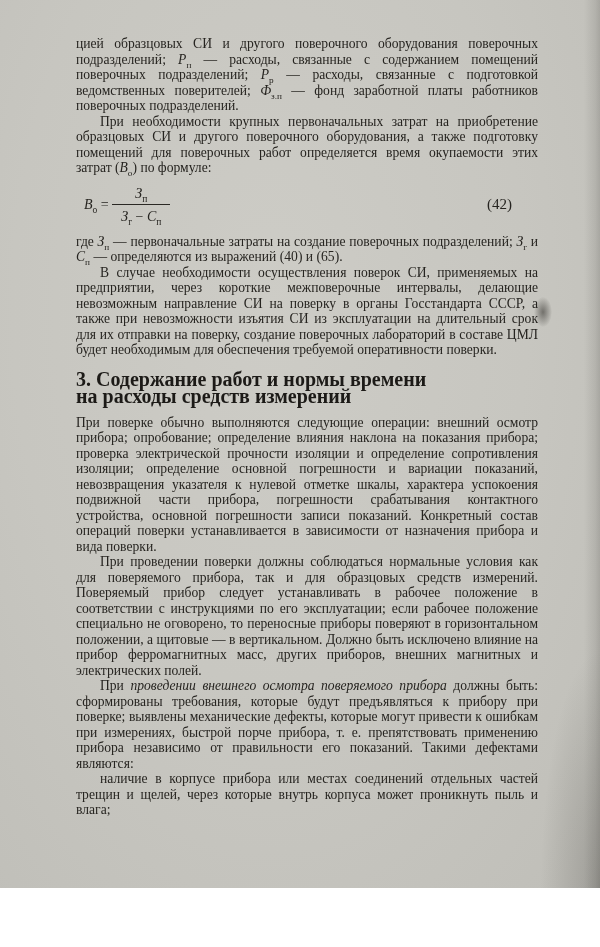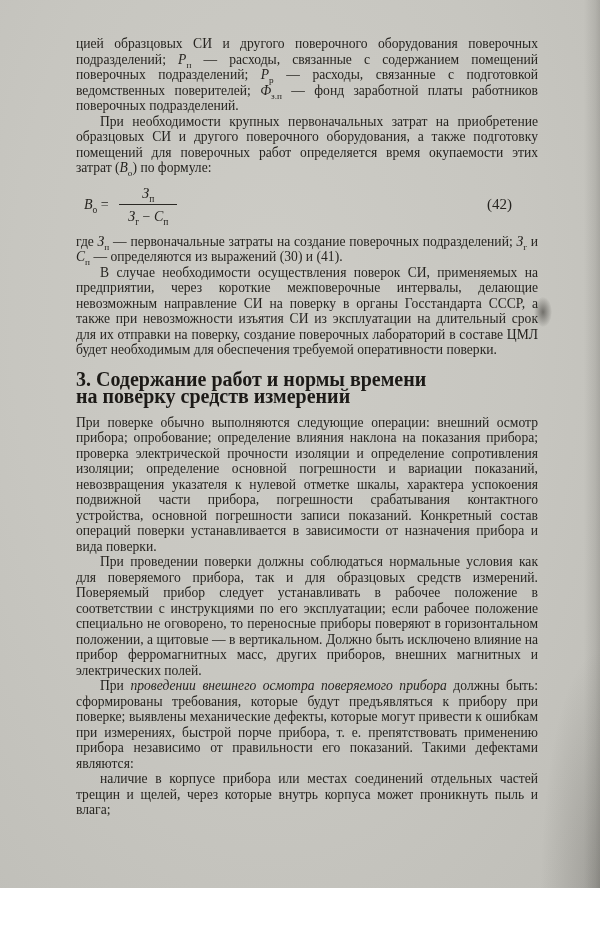--- a/index.html
+++ b/index.html
@@ -59,21 +59,20 @@
     margin: 9px 0 8px 0;
     padding-left: 8px;
     text-indent: 0;
   }
   .formula-body {
     display: inline-flex;
     align-items: center;
     font-size: 14px;
   }
   .f-lhs {
-    margin-right: 7px;
     white-space: pre;
   }
   .frac {
     display: inline-flex;
     flex-direction: column;
     align-items: center;
     line-height: 1.3;
     text-align: center;
     font-family: Liberation Serif, serif;
   }
@@ -141,28 +140,28 @@
       <span class="formula-body">
         <span class="f-lhs"><span style="font-style: italic;">В</span><sub>о</sub><span> = </span></span>
         <span class="frac">
           <span class="num"><span style="font-style: italic;">З</span><sub>п</sub></span>
           <span class="den"><span style="font-style: italic;">З</span><sub>г</sub><span> − </span><span style="font-style: italic;">С</span><sub>п</sub></span>
         </span>
       </span>
       <span class="eq-number">(42)</span>
     </div>
 
-    <p class="para flush"><span>где </span><span style="font-style: italic;">З</span><sub>п</sub><span> — первоначальные затраты на создание поверочных подразделений; </span><span style="font-style: italic;">З</span><sub>г</sub><span> и </span><span style="font-style: italic;">С</span><sub>п</sub><span> — определяются из выражений (30) и (41).</span></p>
+    <p class="para flush"><span>где </span><span style="font-style: italic;">З</span><sub>п</sub><span> — первоначальные затраты на создание поверочных подразделений; </span><span style="font-style: italic;">З</span><sub>г</sub><span> и </span><span style="font-style: italic;">С</span><sub>п</sub><span> — определяются из выражений (40) и (65).</span></p>
 
     <p class="para">В случае необходимости осуществления поверок СИ, применяемых на предприятии, через короткие межповерочные интервалы, делающие невозможным направление СИ на поверку в органы Госстандарта СССР, а также при невозможности изъятия СИ из эксплуатации на длительный срок для их отправки на поверку, создание поверочных лабораторий в составе ЦМЛ будет необходимым для обеспечения требуемой оперативности поверки.</p>
 
 
     <h2 class="heading">
       <span class="h-line">3. Содержание работ и нормы времени</span>
-      <span class="h-line">на поверку средств измерений</span>
+      <span class="h-line">на расходы средств измерений</span>
     </h2>
 
     <p class="para flush">При поверке обычно выполняются следующие операции: внешний осмотр прибора; опробование; определение влияния наклона на показания прибора; проверка электрической прочности изоляции и определение сопротивления изоляции; определение основной погрешности и вариации показаний, невозвращения указателя к нулевой отметке шкалы, характера успокоения подвижной части прибора, погрешности срабатывания контактного устройства, основной погрешности записи показаний. Конкретный состав операций поверки устанавливается в зависимости от назначения прибора и вида поверки.</p>
 
     <p class="para">При проведении поверки должны соблюдаться нормальные условия как для поверяемого прибора, так и для образцовых средств измерений. Поверяемый прибор следует устанавливать в рабочее положение в соответствии с инструкциями по его эксплуатации; если рабочее положение специально не оговорено, то переносные приборы поверяют в горизонтальном положении, а щитовые — в вертикальном. Должно быть исключено влияние на прибор ферромагнитных масс, других приборов, внешних магнитных и электрических полей.</p>
 
     <p class="para"><span>При </span><span style="font-style: italic;">проведении внешнего осмотра поверяемого прибора</span><span> должны быть: сформированы требования, которые будут предъявляться к прибору при поверке; выявлены механические дефекты, которые могут привести к ошибкам при измерениях, быстрой порче прибора, т. е. препятствовать применению прибора независимо от правильности его показаний. Такими дефектами являются:</span></p>
 
     <p class="para">наличие в корпусе прибора или местах соединений отдельных частей трещин и щелей, через которые внутрь корпуса может проникнуть пыль и влага;</p>
 

